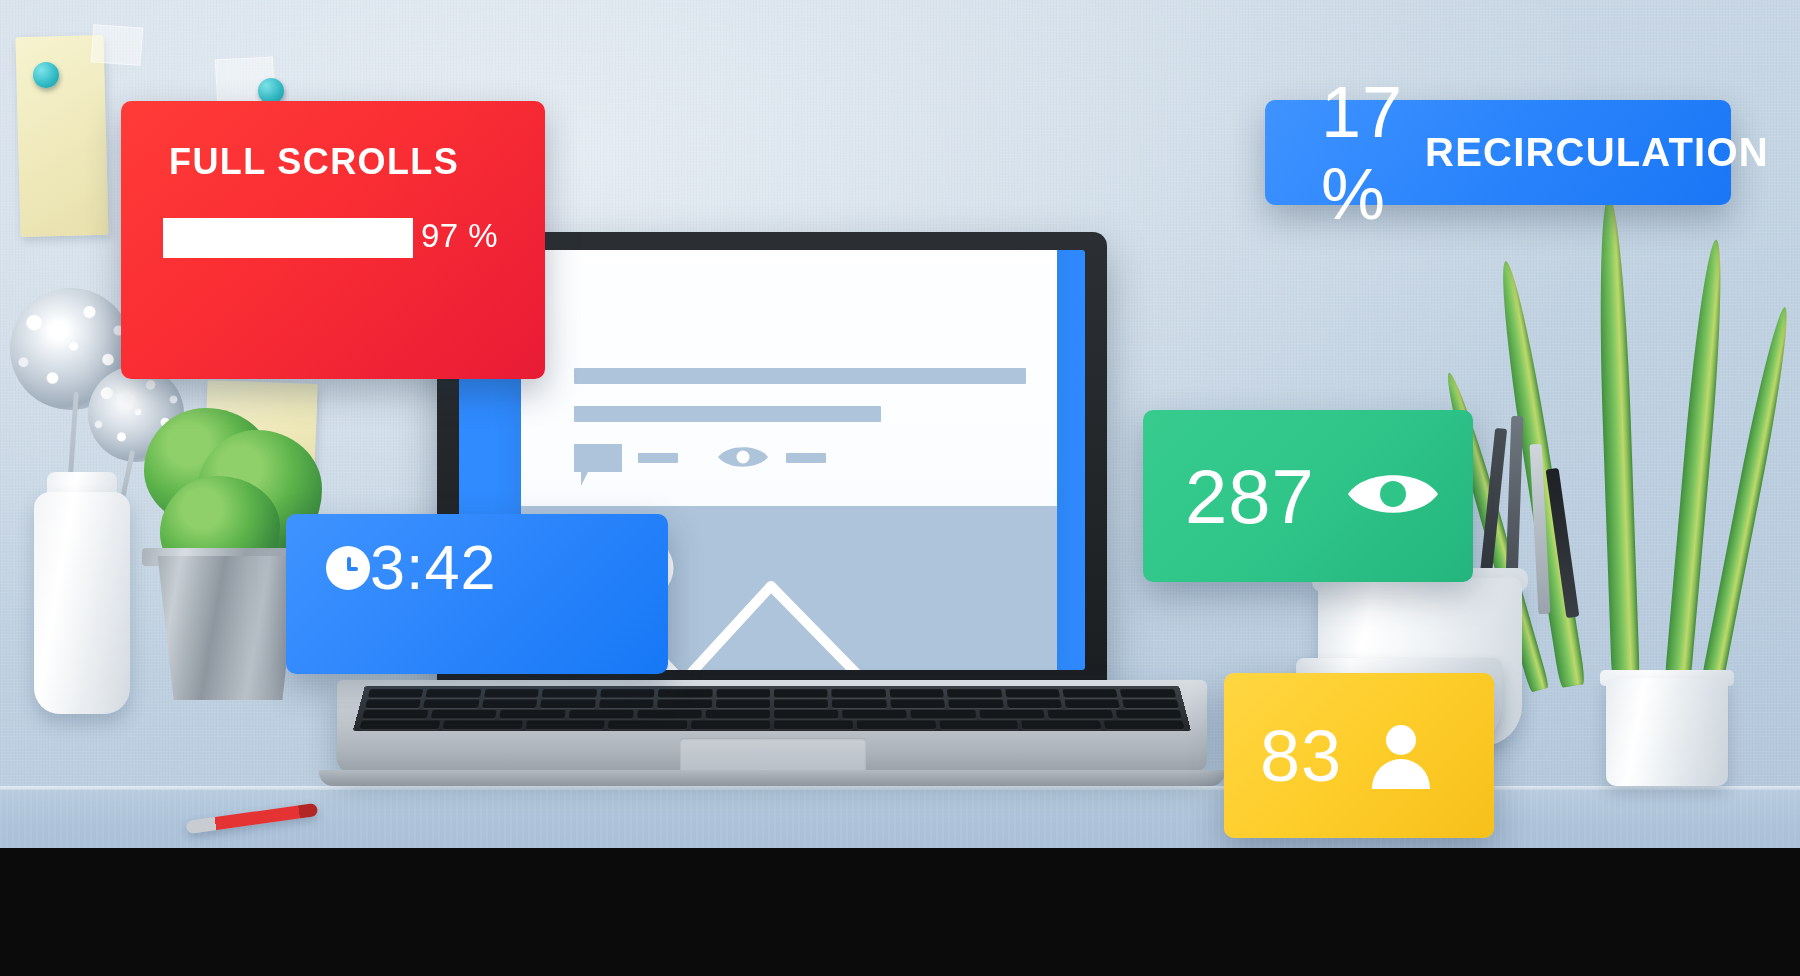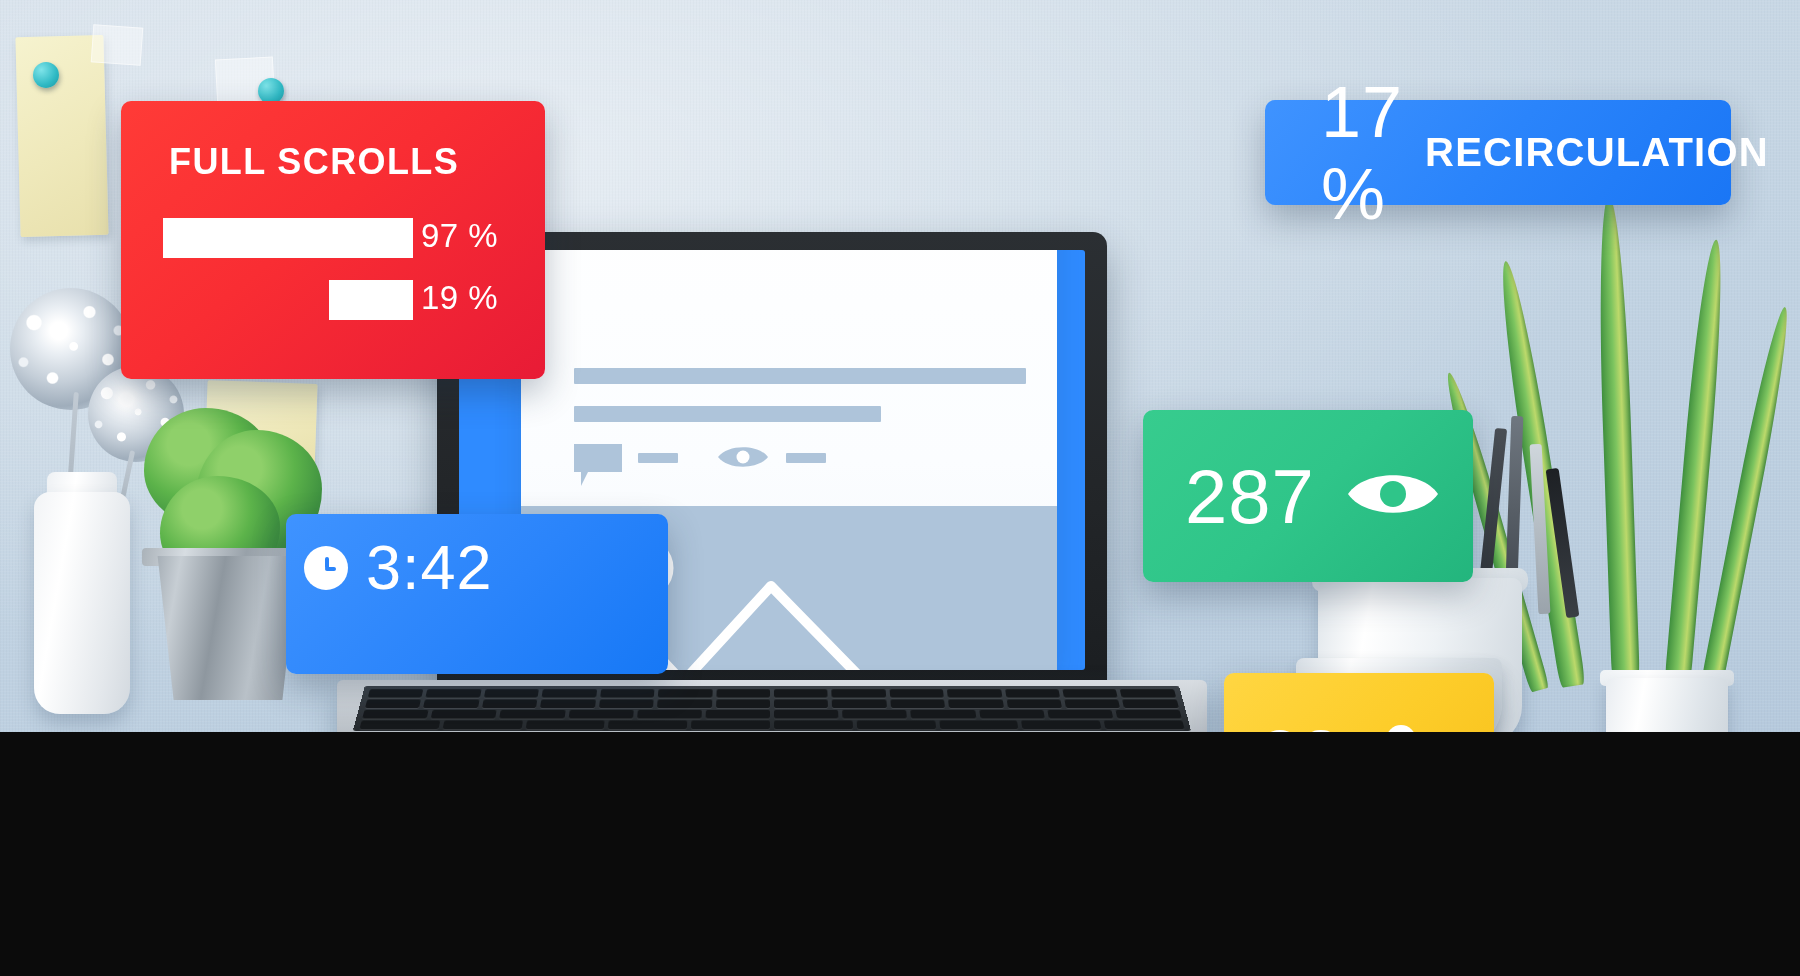--- a/index.html
+++ b/index.html
@@ -1,19 +1,19 @@
 <!DOCTYPE html>
 <html><head>
 <meta charset="utf-8">
 <style>
   html,body{margin:0;padding:0;background:#0b0b0b;}
   body{font-family:"Liberation Sans","DejaVu Sans",sans-serif;}
 
   #stage{
-    position:relative;width:1800px;height:732px;overflow:hidden;
+    position:relative;width:1800px;height:848px;overflow:hidden;
     background:#c9d8e6;
   }
 
   
   .wall{
     position:absolute;left:0;top:0;width:1800px;height:806px;
     background:
       radial-gradient(ellipse at 30% 20%, rgba(255,255,255,.55), rgba(255,255,255,0) 60%),
       linear-gradient(170deg,#cfdce8 0%,#c6d6e4 35%,#bccfe0 70%,#b4c8dc 100%);
   }
@@ -223,21 +223,21 @@
     background:linear-gradient(130deg,#3f93ff 0%,#2a84fb 50%,#1a76f5 100%);
     display:flex;align-items:center;
   }
   .recirc-num{font-size:72px;font-weight:300;margin-left:56px;letter-spacing:1px;}
   .recirc-label{font-size:40px;font-weight:600;letter-spacing:1.2px;margin-left:22px;}
 
   .card-blue-time{
     left:286px;top:514px;width:382px;height:160px;
     background:linear-gradient(135deg,#3f93ff 0%,#2a84fb 55%,#1678f6 100%);
   }
-  .time-row{position:absolute;left:18px;top:22px;display:flex;align-items:center;gap:18px;}
+  .time-row{position:absolute;left:40px;top:22px;display:flex;align-items:center;}
   .time-val{font-size:63px;font-weight:300;letter-spacing:1px;line-height:1;}
   .time-label{
     position:absolute;left:32px;top:100px;font-size:38px;font-weight:600;letter-spacing:1.2px;
   }
 
   .card-green{
     left:1143px;top:410px;width:330px;height:172px;
     background:linear-gradient(135deg,#37cc8e 0%,#2fc589 50%,#23b57d 100%);
     display:flex;align-items:center;
   }
@@ -401,24 +401,20 @@
     <div class="trackpad"></div>
     <div class="foot"></div>
   </div>
 
   <div class="card card-red">
     <div class="title">FULL SCROLLS</div>
     <div class="bars">
       <div class="bar-row">
         <div class="bar" style="width:250px;"></div>
         <div class="bar-val">97 %</div>
-      </div>
-      <div class="bar-row">
-        <div class="bar" style="width:84px;"></div>
-        <div class="bar-val">19 %</div>
       </div>
     </div>
   </div>
 
   <div class="card card-blue-recirc">
     <span class="recirc-num">17 %</span>
     <span class="recirc-label">RECIRCULATION</span>
   </div>
 
   <div class="card card-blue-time">

